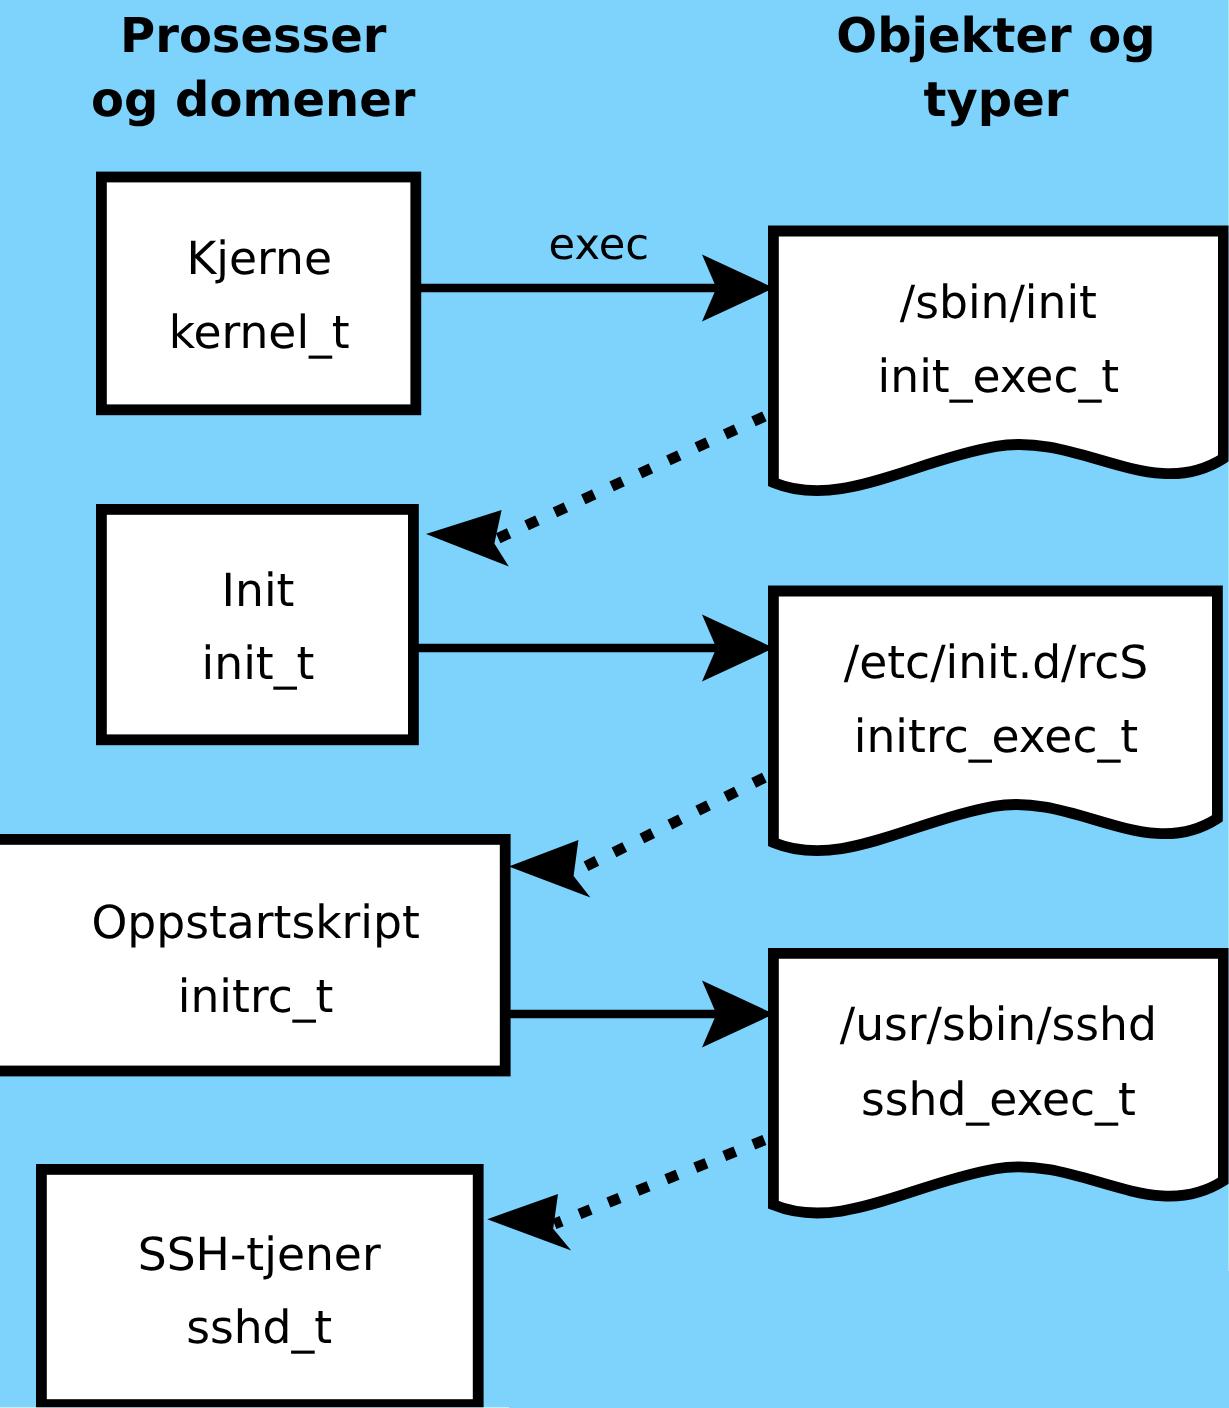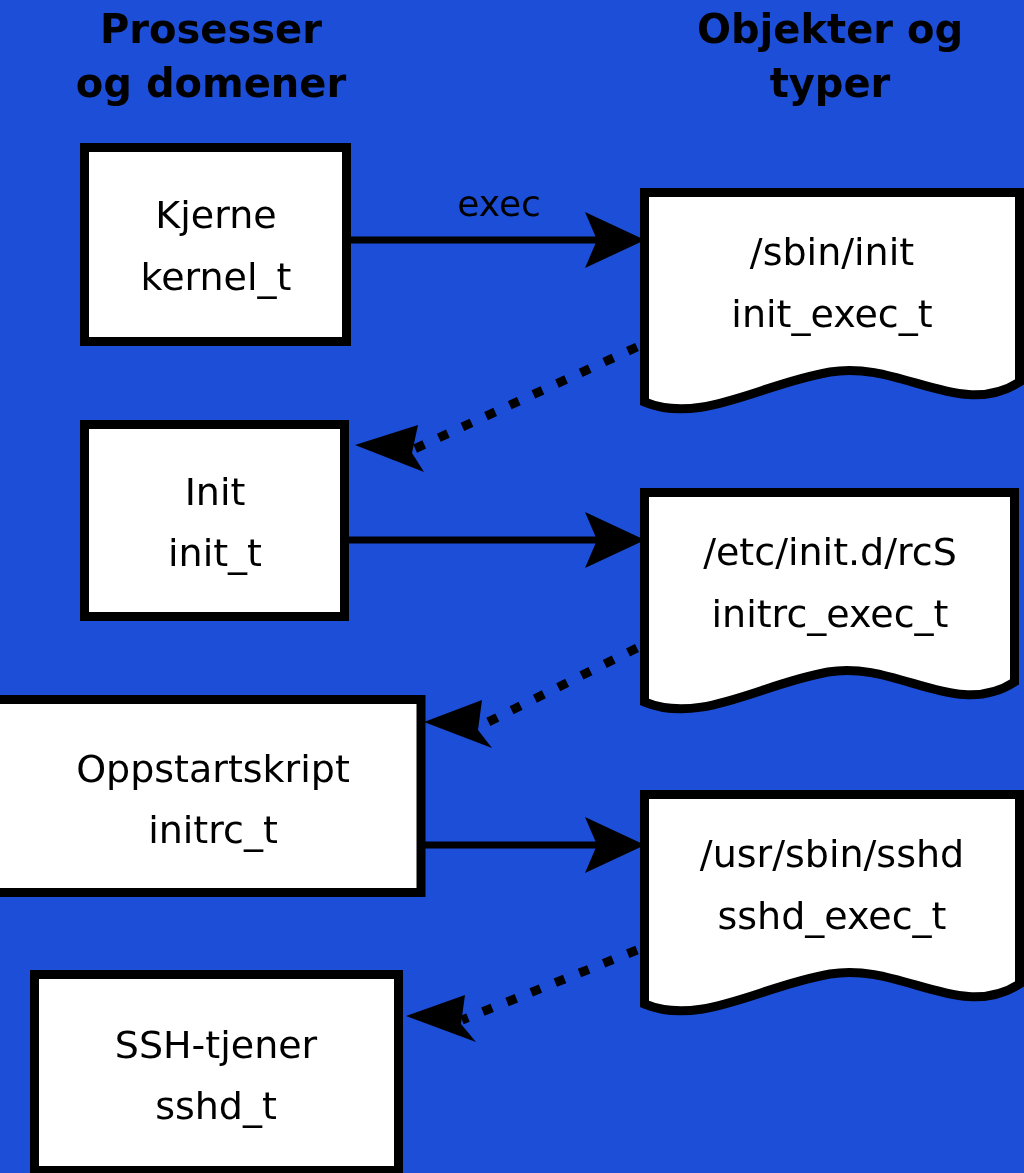--- a/index.html
+++ b/index.html
@@ -4,21 +4,21 @@
 <style>
   html, body {
     margin: 0;
     padding: 0;
     background: #ffffff;
   }
   #page {
     position: relative;
     width: 1024px;
     height: 1173px;
-    background: #1d4ed8;
+    background: #7dd3fc;
     overflow: hidden;
     font-family: "DejaVu Sans", sans-serif;
   }
   svg.diagram {
     position: absolute;
     top: 0;
     left: 0;
     width: 1024px;
     height: 1173px;
     display: block;

